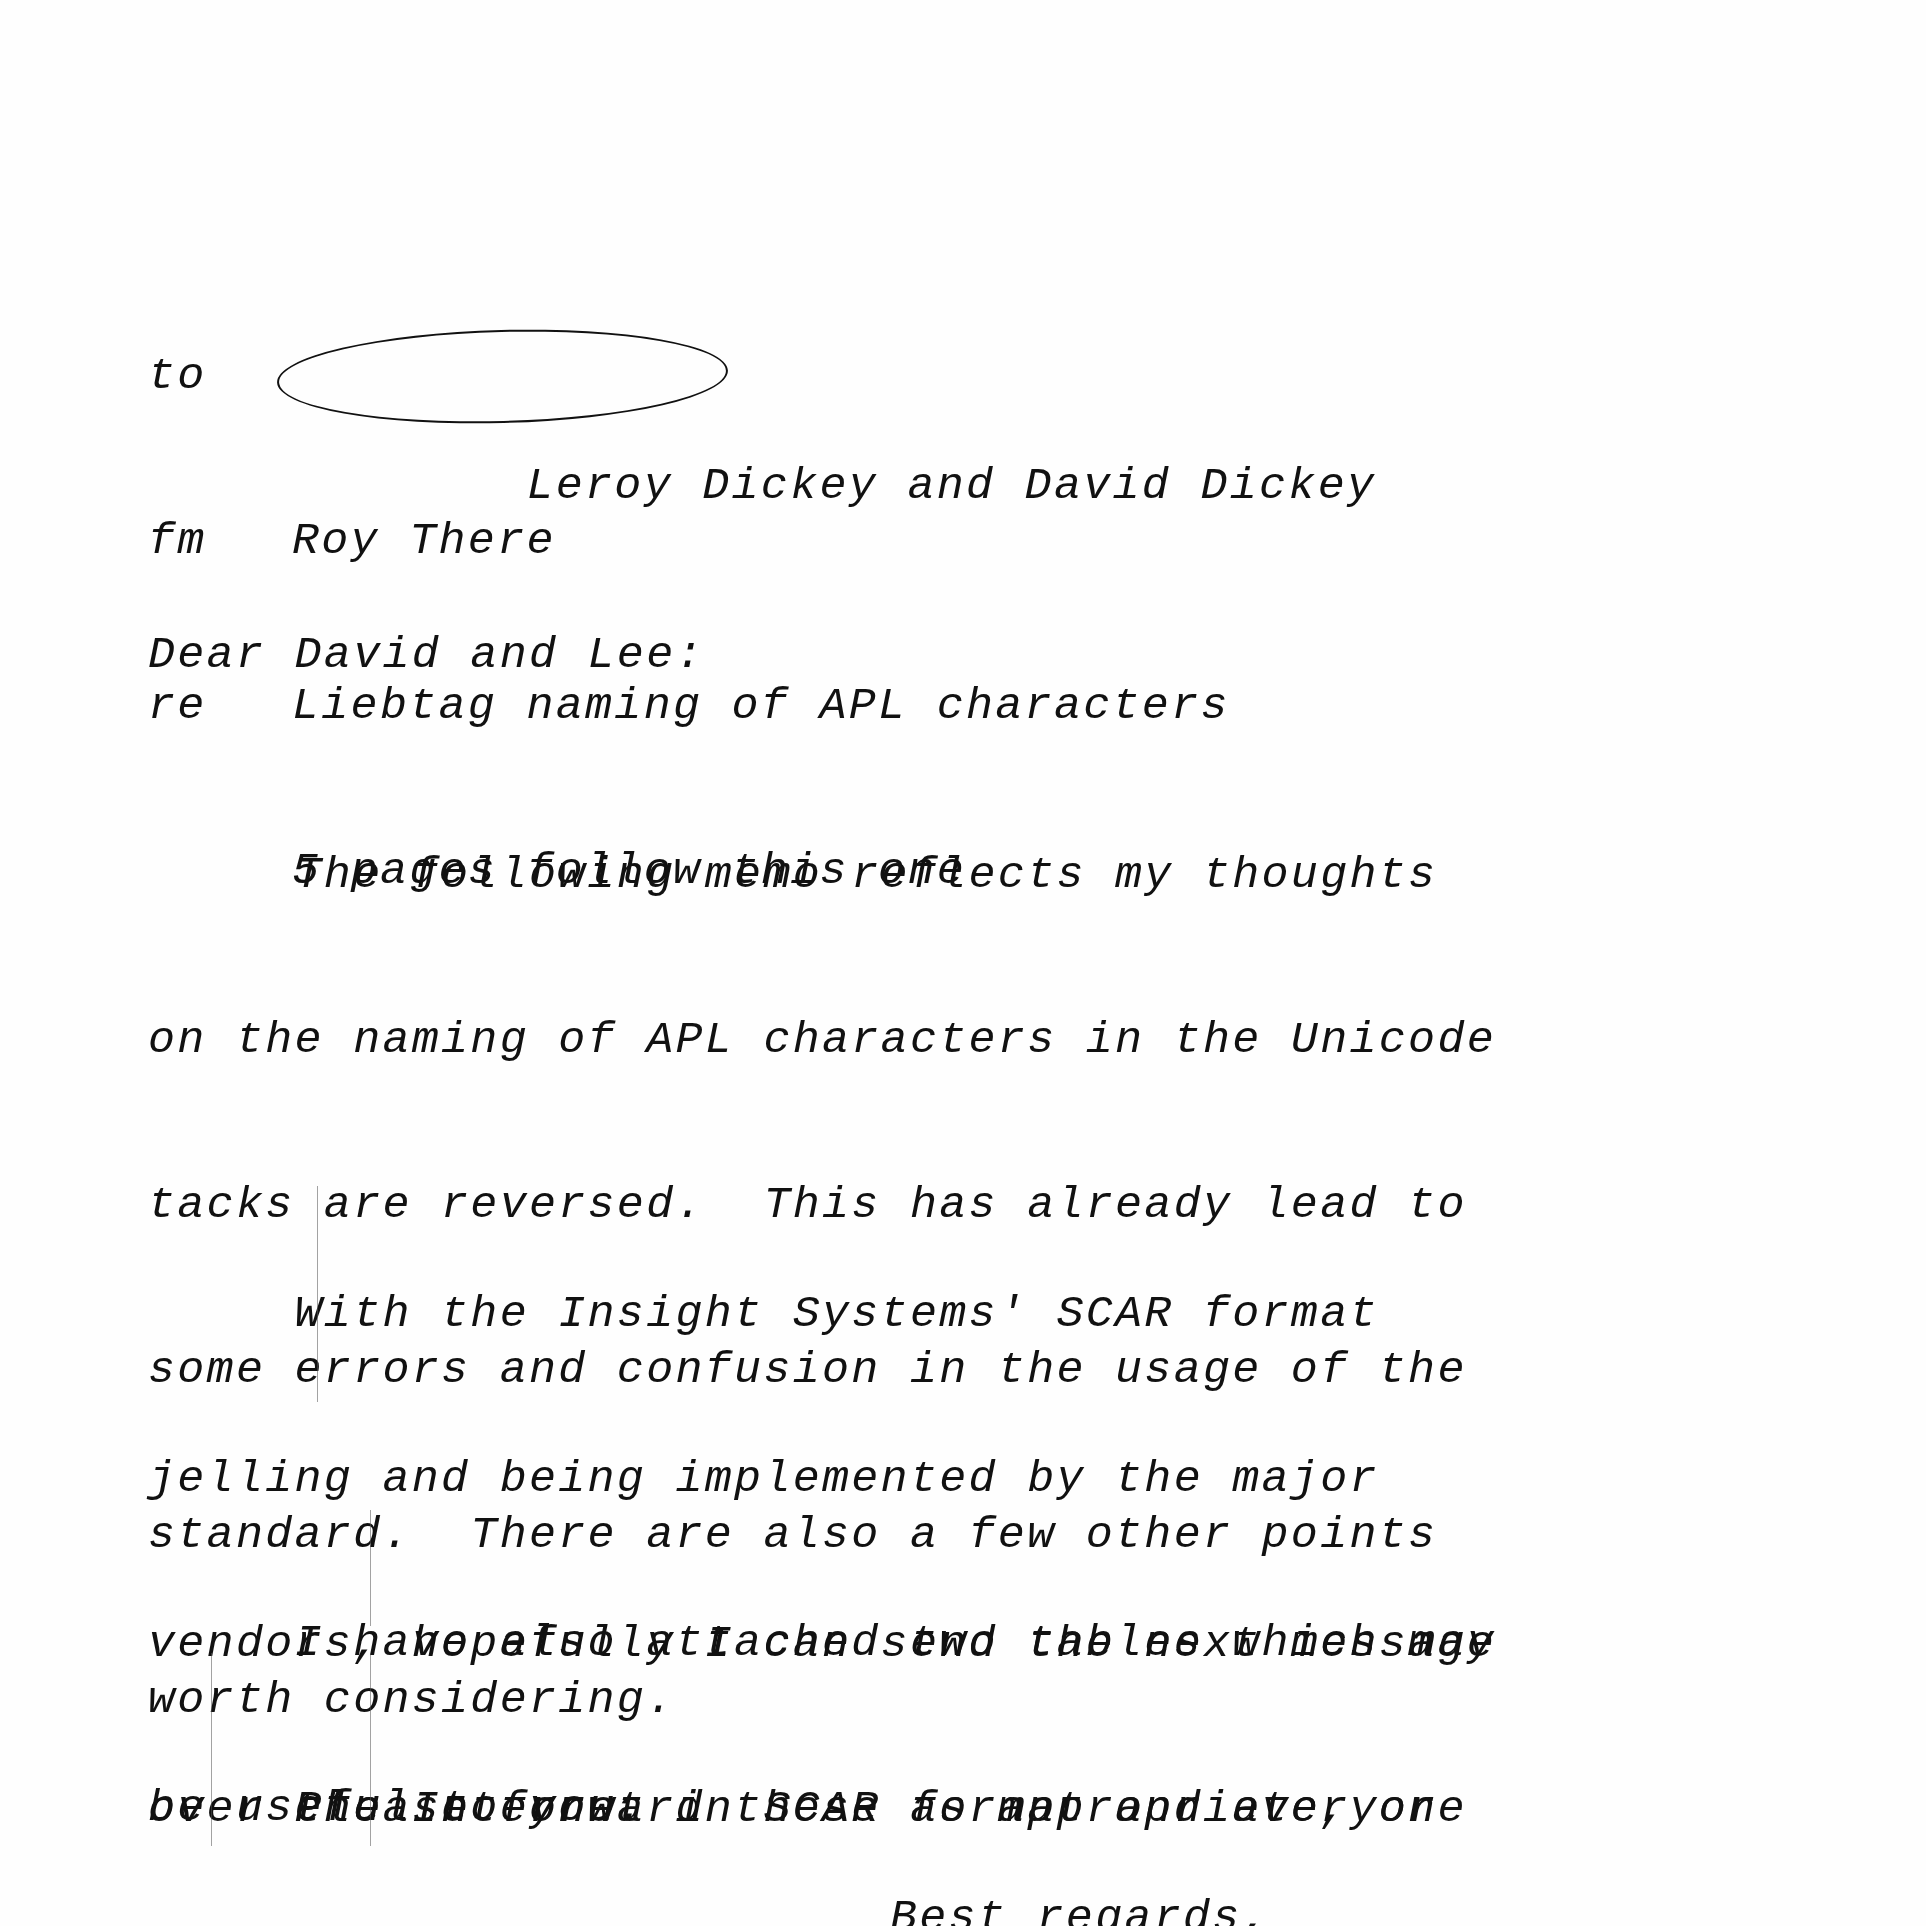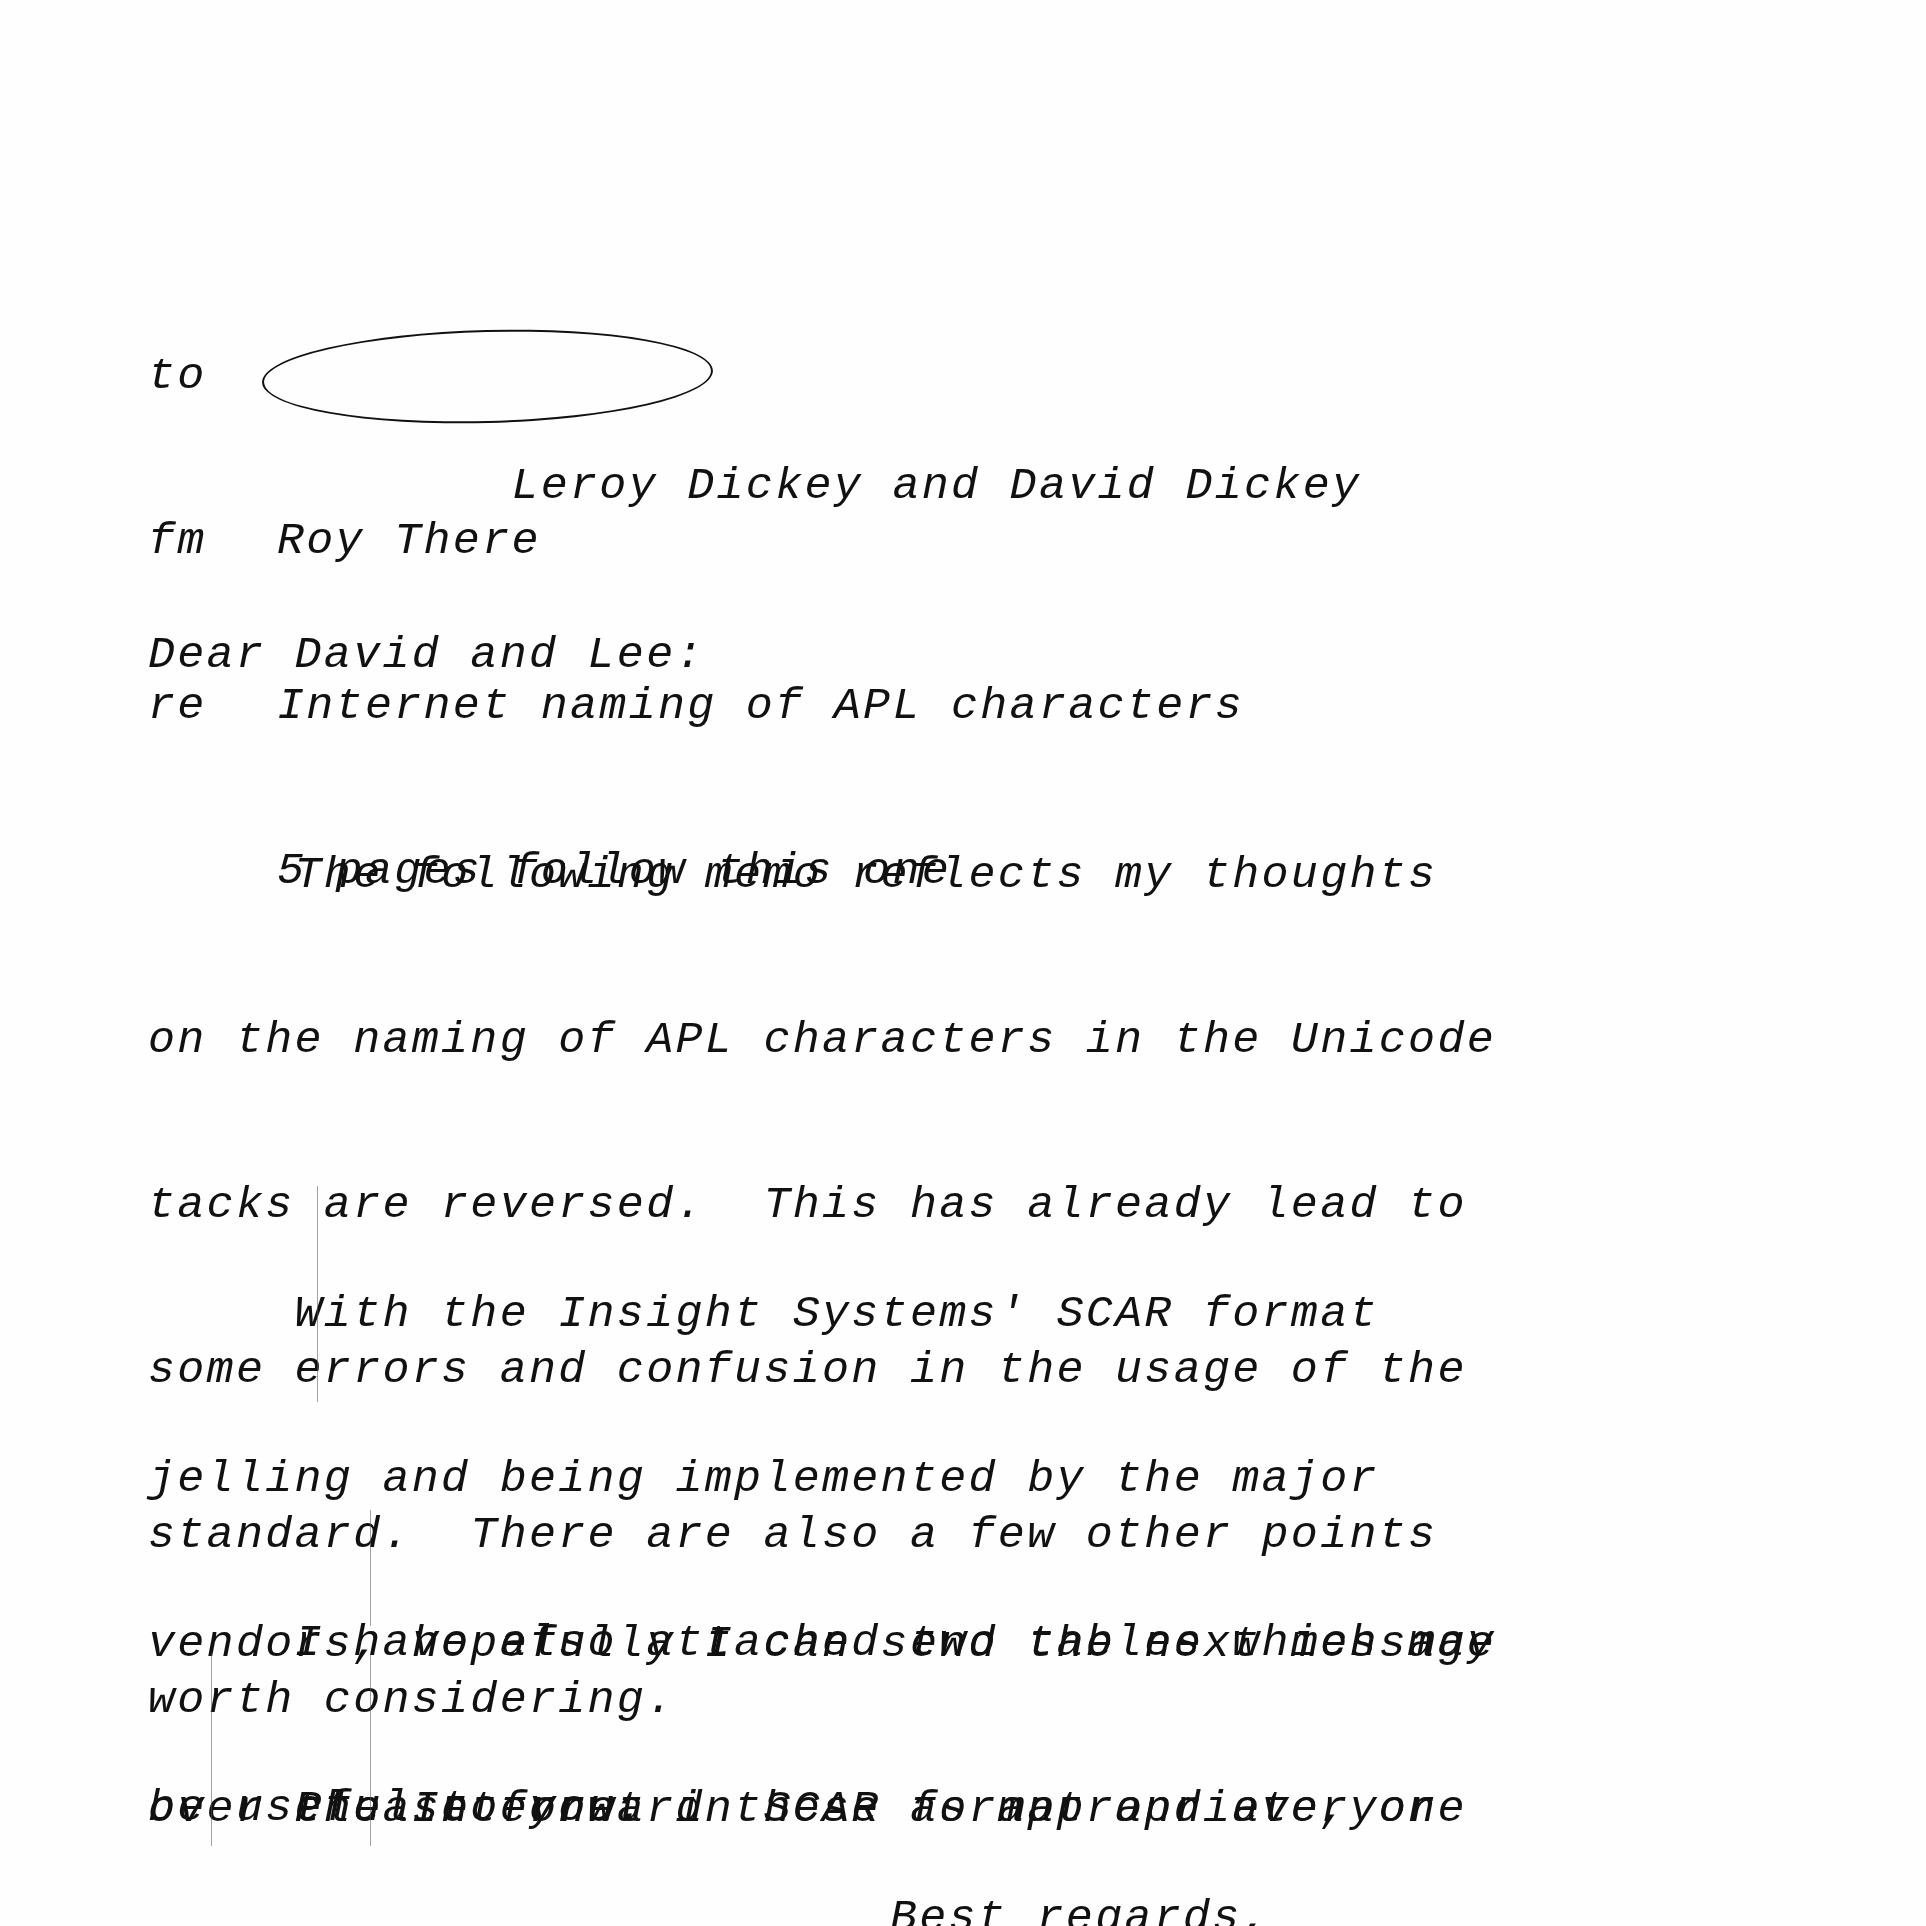--- a/index.html
+++ b/index.html
@@ -30,20 +30,21 @@
       white-space: pre;
     }
     .header {
       position: absolute;
       left: 148px;
       top: 239px;
     }
     .header-row {
       display: flex;
       height: 55px;
+      gap: 15px;
     }
     .header-key {
       width: 129px;
     }
     .header-val {
       position: relative;
     }
     .circle-mark {
       position: absolute;
       left: -15.4px;
@@ -98,21 +99,21 @@
         <span class="circle-mark"></span>
         <span>Leroy Dickey</span><span> and David Dickey</span>
       </span>
     </div>
     <div class="header-row">
       <span class="header-key">fm</span>
       <span class="header-val">Roy There</span>
     </div>
     <div class="header-row">
       <span class="header-key">re</span>
-      <span class="header-val">Internet naming of APL characters</span>
+      <span class="header-val">Liebtag naming of APL characters</span>
     </div>
     <div class="header-row">
       <span class="header-key"></span>
       <span class="header-val">5 pages follow this one</span>
     </div>
   </div>
 
   <div class="salutation mono">Dear David and Lee:</div>
 
   <div class="para p1 mono">

